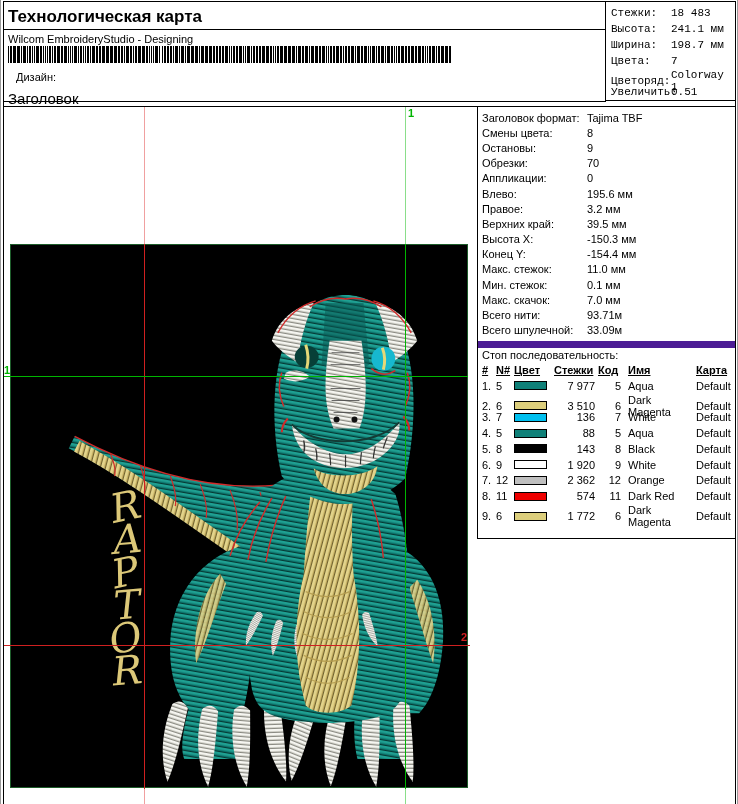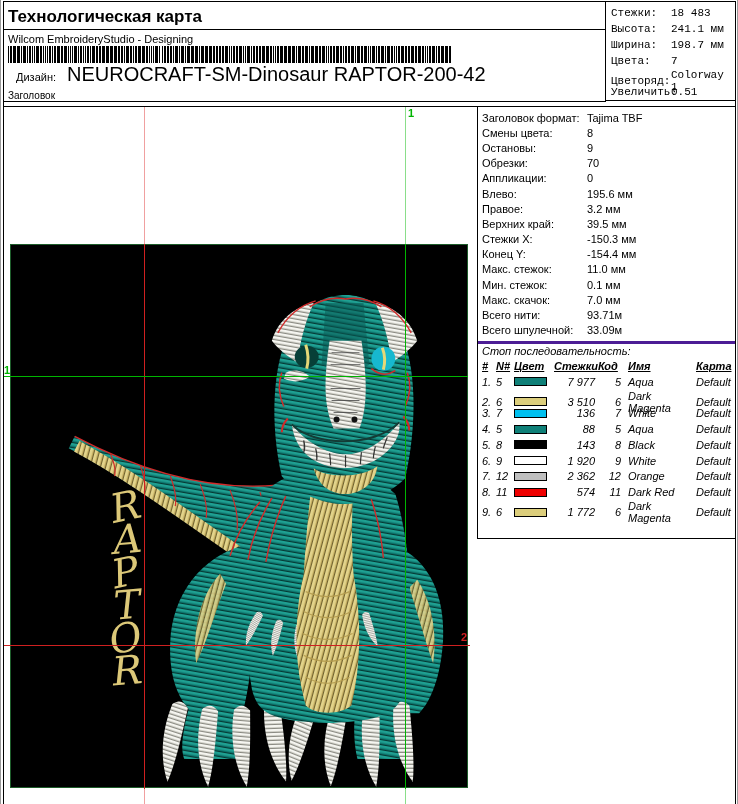--- a/index.html
+++ b/index.html
@@ -14,35 +14,35 @@
   
   .hdr-left { position:absolute; left:3px; top:1px; width:603px; height:101px;
               border-right:1px solid #000; border-bottom:1px solid #000; }
   .title-row { height:29px; border-bottom:1px solid #000; padding:6px 0 0 5px;
                font-size:17px; font-weight:bold; }
   .subtitle { position:absolute; left:5px; top:32px; font-size:11px; }
   .barcode { position:absolute; left:5px; top:45px; width:450px; height:17px; display:flex; }
   .barcode span { display:block; height:100%; background:#000; flex:none; }
   .design-row { position:absolute; left:5px; top:70px; font-size:11px;margin-left:8px; }
   .design-name { position:absolute; left:64px; top:62px; font-size:20px; letter-spacing:0px; }
-  .hdr-caption { position:absolute; left:5px; top:89px; font-size:10px; }
+  .hdr-caption { position:absolute; left:5px; top:89px; font-size:15px; }
 
   .stats-box { position:absolute; left:606px; top:1px; width:130px; height:100px;
                border-bottom:1px solid #000; padding:4px 0 0 5px; }
   .kv { display:grid; grid-template-columns:60px auto; font-size:11px; height:15.9px; align-items:center;font-family:Liberation Mono, monospace; }
 
   .hdr-divider { position:absolute; left:3px; top:106px; width:733px; height:1px; background:#000; }
 
   
   .right-panel { position:absolute; left:477px; top:107px; width:259px; height:432px;
                  border-left:1px solid #000; border-right:1px solid #000; border-bottom:1px solid #000;
                  background:#fff; }
   .machine-rows { padding:3px 0 0 4px; }
   .machine-rows .kv2 { display:grid; grid-template-columns:105px auto; font-size:11px; height:15.2px; align-items:center; }
-  .seq-section { border-top:3px solid #4c1d95; margin-top:3px; padding:1px 0 0 4px;font-style:italic; }
+  .seq-section { border-top:7px solid #4c1d95; margin-top:3px; padding:1px 0 0 4px; }
   .seq-title { font-size:11px; height:14px; }
   .seq-row { display:grid; grid-template-columns:14px 18px 40px 44px 26px 72px auto;
              align-items:center; font-size:11px; height:15.8px; }
   .seq-head { font-weight:bold; height:15px; }
   .seq-head span { text-decoration:underline; }
   .cell-st, .cell-code { text-align:right; padding-right:3px; }
   .cell-name { padding-left:4px; }
   .swatch { width:33px; height:9px; border:1px solid #000; }
 
   
@@ -210,21 +210,20 @@
         <span style="width: 1px; margin-right: 1px;"></span>
         <span style="width: 2px; margin-right: 1px;"></span>
         <span style="width: 3px; margin-right: 1px;"></span>
         <span style="width: 1px; margin-right: 1px;"></span>
         <span style="width: 2px; margin-right: 1px;"></span>
         <span style="width: 3px; margin-right: 1px;"></span>
         <span style="width: 3px; margin-right: 1px;"></span>
         <span style="width: 2px; margin-right: 1px;"></span>
       </div>
     <div class="design-row">Дизайн:</div>
-    <div class="design-name">NEUROCRAFT-SM-Dinosaur RAPTOR-200-42</div>
     <div class="hdr-caption">Заголовок</div>
   </div>
 
   <div class="stats-box" id="summary-rows">
       <div class="kv">
         <span>Стежки:</span>
         <span>18 483</span>
       </div>
       <div class="kv">
         <span>Высота:</span>
@@ -278,21 +277,21 @@
         </div>
         <div class="kv2">
           <span>Правое:</span>
           <span>3.2 мм</span>
         </div>
         <div class="kv2">
           <span>Верхних край:</span>
           <span>39.5 мм</span>
         </div>
         <div class="kv2">
-          <span>Стежки X:</span>
+          <span>Высота X:</span>
           <span>-150.3 мм</span>
         </div>
         <div class="kv2">
           <span>Конец Y:</span>
           <span>-154.4 мм</span>
         </div>
         <div class="kv2">
           <span>Макс. стежок:</span>
           <span>11.0 мм</span>
         </div>

